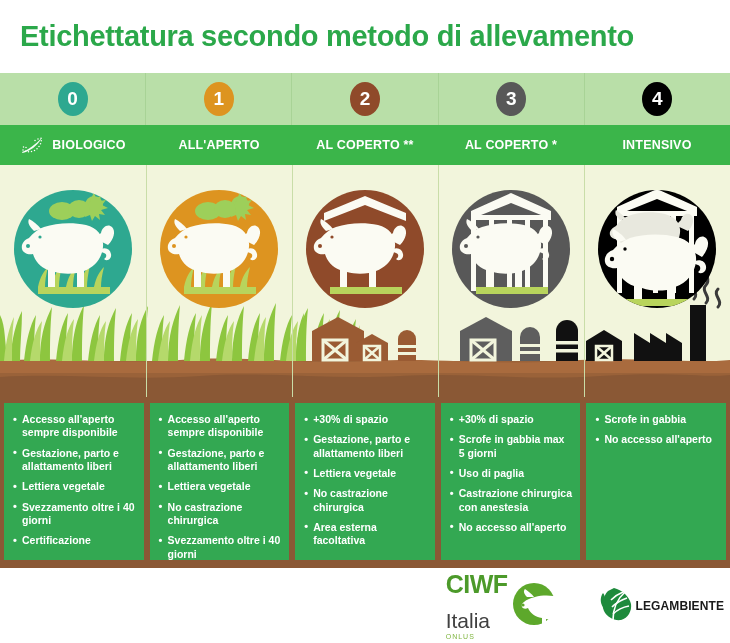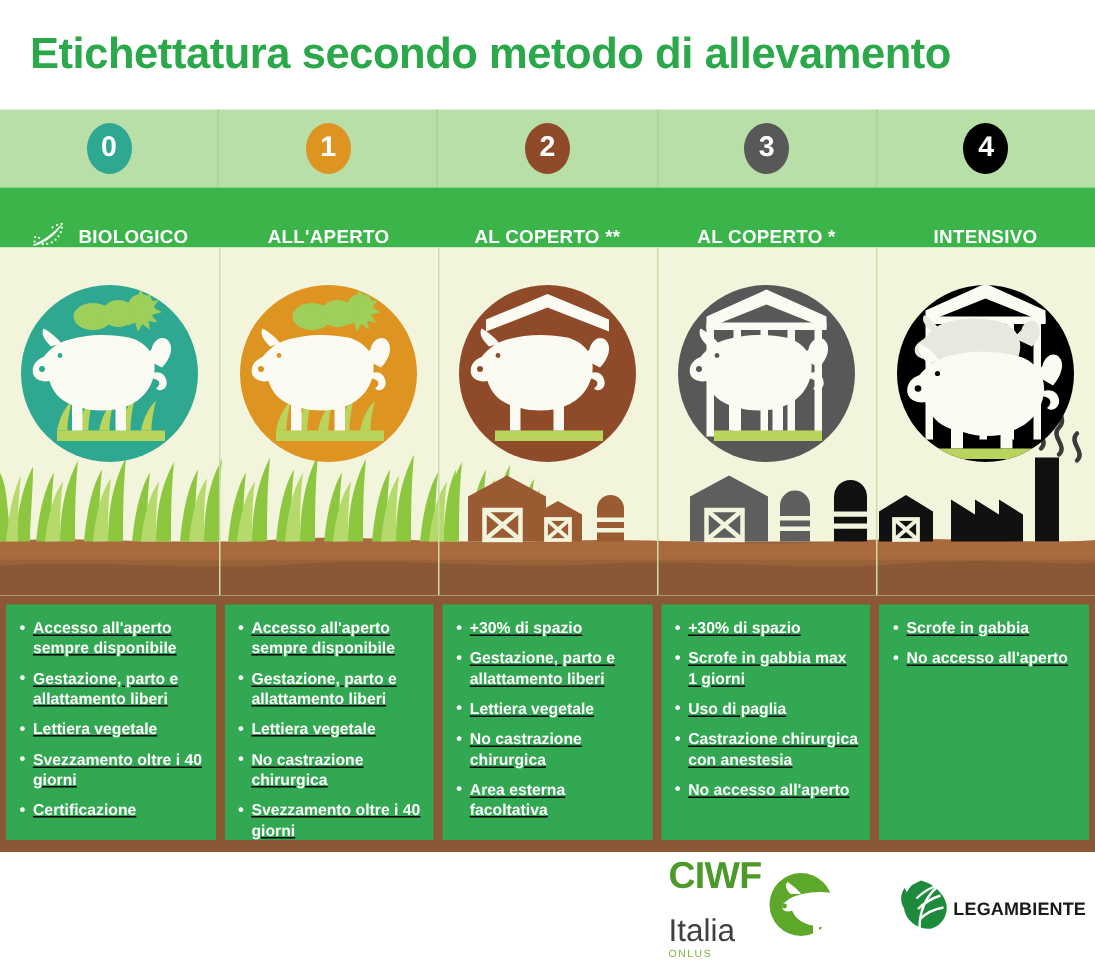--- a/index.html
+++ b/index.html
@@ -55,21 +55,21 @@
 
   
   #header-row {
     height: 40px;
     background: #3BB54A;
     display: flex;
   }
   .header-cell {
     flex: 1;
     display: flex;
-    align-items: flex-end;
+    align-items: center;
     justify-content: center;
     gap: 6px;
     color: #ffffff;
     font-size: 12.5px;
     font-weight: bold;
     letter-spacing: 0.2px;
     white-space: nowrap;
   }
   .eu-leaf { width: 26px; height: 17px; flex: none; }
 
@@ -94,21 +94,20 @@
     background: #8A5835;
     display: flex;
     position: relative;
     padding: 6px 4px 8px 4px;
     gap: 6px;
   }
   .bullet-box {
     flex: 1;
     background: #33A852;
     padding: 10px 8px 8px 9px;
-    text-decoration: underline;
   }
   .bullet-box ul { list-style: none; }
   .bullet-box li {
     color: #ffffff;
     font-size: 10.5px;
     font-weight: bold;
     line-height: 1.27;
     margin-bottom: 7px;
     padding-left: 9px;
     position: relative;
@@ -522,21 +521,21 @@
       <li>+30% di spazio</li>
       <li>Gestazione, parto e allattamento liberi</li>
       <li>Lettiera vegetale</li>
       <li>No castrazione chirurgica</li>
       <li>Area esterna facoltativa</li>
     </ul>
   </div>
   <div class="bullet-box">
     <ul>
       <li>+30% di spazio</li>
-      <li>Scrofe in gabbia max 1 giorni</li>
+      <li>Scrofe in gabbia max 5 giorni</li>
       <li>Uso di paglia</li>
       <li>Castrazione chirurgica con anestesia</li>
       <li>No accesso all'aperto</li>
     </ul>
   </div>
   <div class="bullet-box">
     <ul>
       <li>Scrofe in gabbia</li>
       <li>No accesso all'aperto</li>
     </ul>

